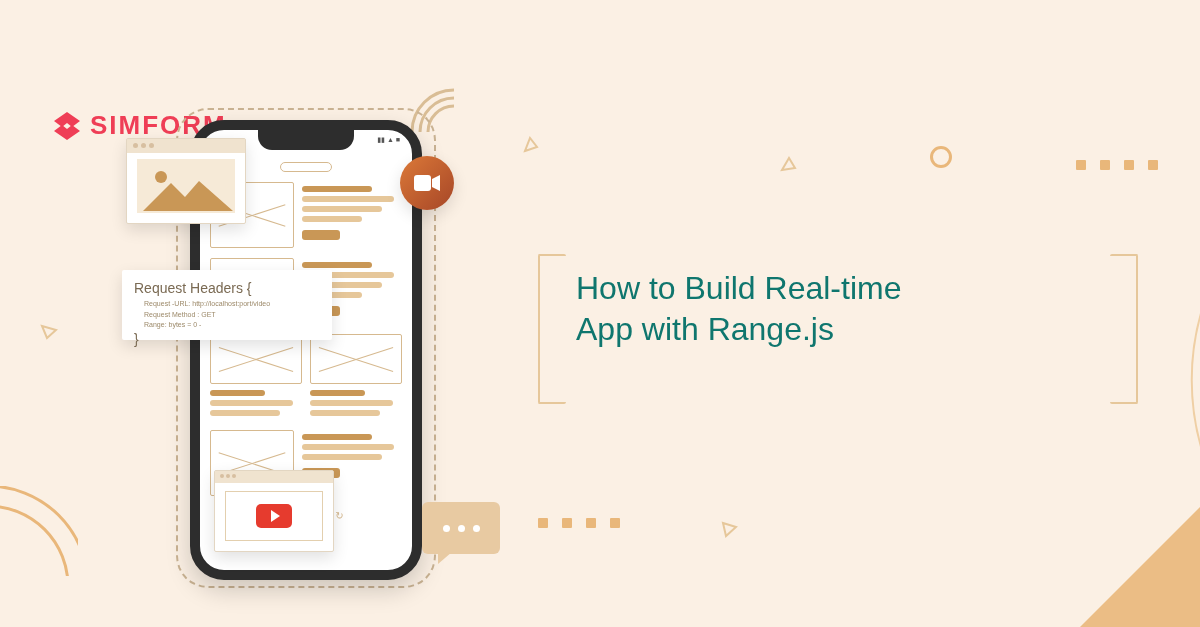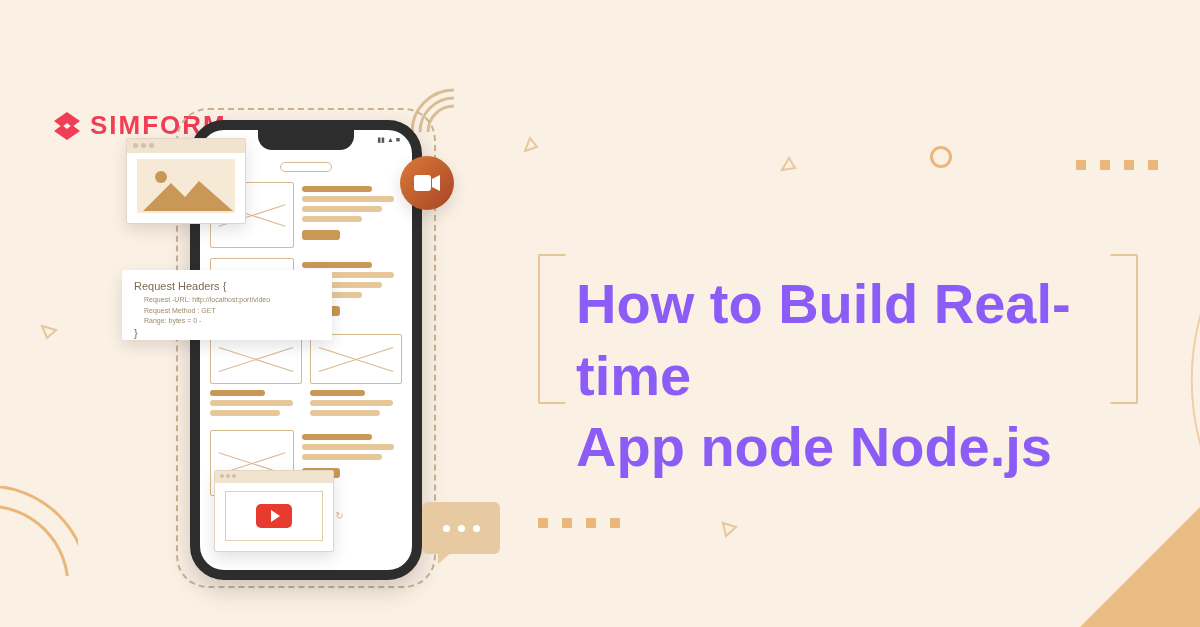--- a/index.html
+++ b/index.html
@@ -33,24 +33,24 @@
   .headline-wrap {
     position: absolute;
     left: 548px;
     top: 260px;
     width: 600px;
   }
   .bracket { position: absolute; width: 28px; height: 150px; border: 2px solid #e6c79a; border-radius: 2px; }
   .bracket.left  { left: -10px; top: -6px; border-right: none; }
   .bracket.right { right: 10px; top: -6px; border-left: none; }
   .headline {
-    font-size: 56px;
-    font-weight: 700;
+    font-size: 32px;
+    font-weight: 400;
     line-height: 1.28;
-    color: #8b5cf6;
+    color: #0f766e;
     padding: 8px 22px 8px 28px;
   }
 
   
   .scene {
     position: absolute;
     left: 162px;
     top: 92px;
     width: 340px;
     height: 520px;
@@ -104,21 +104,21 @@
   
   .floating { position:absolute; box-shadow:0 6px 16px rgba(0,0,0,.12); }
   .img-card { left:-36px; top:46px; width:120px; height:86px; background:#fff; border:1px solid #e3d6c2; border-radius:2px; }
   .img-card .frame{ position:absolute; left:10px; right:10px; top:20px; bottom:10px; background:#f6ead7; }
   .img-card .topbar{ position:absolute; left:0; right:0; top:0; height:14px; background:#f0e3cf; }
   .img-card .dot{ position:absolute; top:4px; width:5px; height:5px; border-radius:50%; background:#d7bfa0; }
   .img-card .dot.d1{left:6px;} .img-card .dot.d2{left:14px;} .img-card .dot.d3{left:22px;}
   .img-card svg{ position:absolute; left:10px; right:10px; bottom:10px; }
 
   .code-card { left:-40px; top:178px; width:210px; height:70px; background:#fff; border-radius:2px; padding:10px 12px; }
-  .code-card .hdr{ font-size:11px; color:#7a6a53; margin-bottom:3px; }
+  .code-card .hdr{ font-size:14px; color:#7a6a53; margin-bottom:3px; }
   .code-card .ln { font-size:7px; color:#9c8969; margin-left:10px; line-height:1.5; white-space:nowrap; }
 
   .node-badge { left:-18px; top:268px; width:70px; height:70px; box-shadow:none; }
   .node-badge svg{ display:block; }
 
   .vid-badge { left:238px; top:64px; width:54px; height:54px; border-radius:50%; background:linear-gradient(135deg,#dc7938,#a64627); display:flex; align-items:center; justify-content:center; }
   .vid-badge svg{ display:block; }
 
   .yt-card { left:52px; top:378px; width:120px; height:82px; background:#fff; border:1px solid #e3d6c2; border-radius:2px; }
   .yt-card .topbar{ position:absolute; left:0; right:0; top:0; height:12px; background:#f0e3cf; }
@@ -154,21 +154,21 @@
     </svg>
   </span>
   <span class="logo-text">SIMFORM</span>
 </div>
 
 <div class="headline-wrap">
   <div class="bracket left"></div>
   <div class="bracket right"></div>
   <h1 class="headline">
     <span>How to Build Real-time</span><br>
-    <span>App node Node.js</span>
+    <span>App with Range.js</span>
   </h1>
 </div>
 
 <div class="scene">
 
   <div class="signal">
     <svg width="60" height="50" viewBox="0 0 60 50">
       <path d="M4 46 A42 42 0 0 1 46 4" fill="none" stroke="#d9bd95" stroke-width="3"></path>
       <path d="M12 46 A34 34 0 0 1 46 12" fill="none" stroke="#d9bd95" stroke-width="3"></path>
       <path d="M20 46 A26 26 0 0 1 46 20" fill="none" stroke="#d9bd95" stroke-width="3"></path>

